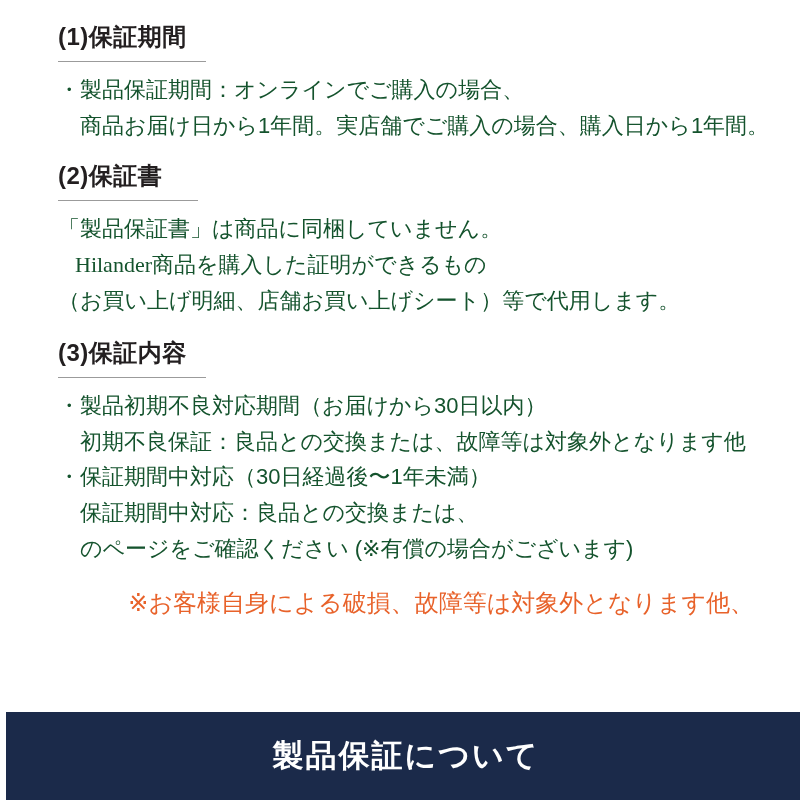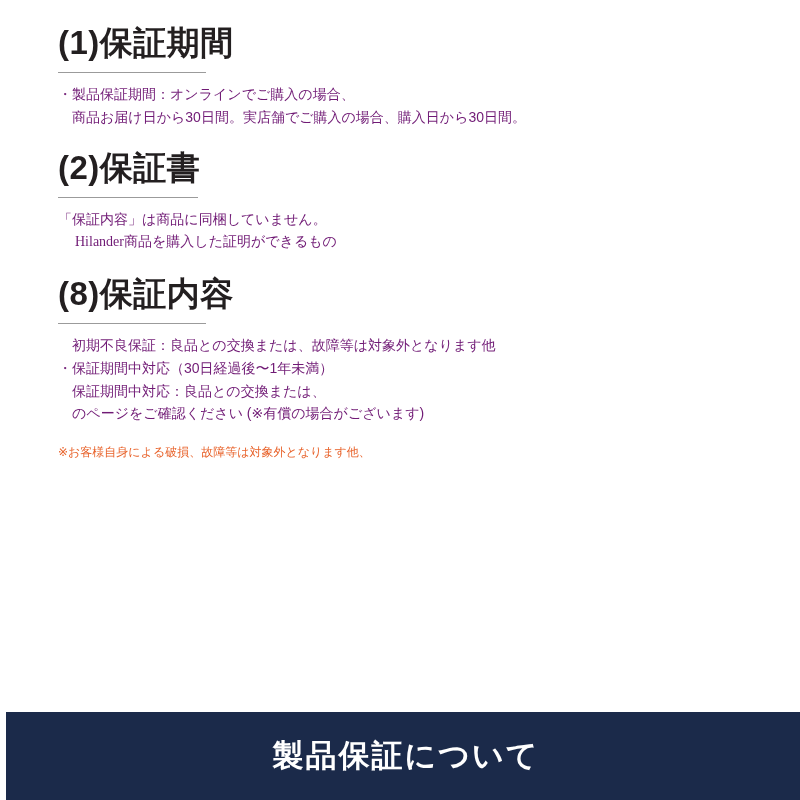--- a/index.html
+++ b/index.html
@@ -20,54 +20,55 @@
     height: 800px;
     box-sizing: border-box;
   }
   .content {
     padding: 22px 46px 0 58px;
   }
   .section {
     margin: 0;
   }
   .section-title {
-    font-size: 33px;
+    font-size: 24px;
     font-weight: 700;
     letter-spacing: 0.5px;
     line-height: 1.25;
     margin: 0;
     color: #231f20;
   }
   .rule {
     width: 148px;
     height: 1px;
     background: #9b9b9b;
     margin: 9px 0 10px 0;
     border: 0;
   }
   .rule.short {
     width: 140px;
   }
   .lines {
-    font-size: 14px;
+    font-size: 22px;
     line-height: 1.62;
-    color: #701a75;
+    color: #14532d;
   }
   .line {
     white-space: pre;
   }
   .line.indent1 {
     padding-left: 17px;
     font-family: Liberation Serif, serif;
   }
   .note {
     margin-top: 18px;
     color: #e8622a;
-    font-size: 12px;
+    font-size: 24px;
     line-height: 1.62;
+    text-align: right;
   }
   .note .line.indent1 {
     padding-left: 17px;
   }
   .gap-1 { height: 18px; }
   .gap-2 { height: 20px; }
   .footer-band {
     position: absolute;
     left: 6px;
     bottom: 0;
@@ -89,41 +90,43 @@
 <body>
 
 <div class="page">
   <div class="content">
 
     <div class="section">
       <h2 class="section-title">(1)保証期間</h2>
       <div class="rule"></div>
       <div class="lines">
         <div class="line">・製品保証期間：オンラインでご購入の場合、</div>
-        <div class="line">　商品お届け日から30日間。実店舗でご購入の場合、購入日から30日間。</div>
+        <div class="line">　商品お届け日から1年間。実店舗でご購入の場合、購入日から1年間。</div>
       </div>
     </div>
 
     <div class="gap-1"></div>
 
     <div class="section">
       <h2 class="section-title">(2)保証書</h2>
       <div class="rule short"></div>
       <div class="lines">
-        <div class="line">「保証内容」は商品に同梱していません。</div>
+        <div class="line">「製品保証書」は商品に同梱していません。</div>
         <div class="line indent1">Hilander商品を購入した証明ができるもの</div>
+        <div class="line">（お買い上げ明細、店舗お買い上げシート）等で代用します。</div>
       </div>
     </div>
 
     <div class="gap-2"></div>
 
     <div class="section">
-      <h2 class="section-title">(8)保証内容</h2>
+      <h2 class="section-title">(3)保証内容</h2>
       <div class="rule"></div>
       <div class="lines">
+        <div class="line">・製品初期不良対応期間（お届けから30日以内）</div>
         <div class="line">　初期不良保証：良品との交換または、故障等は対象外となります他</div>
         <div class="line">・保証期間中対応（30日経過後〜1年未満）</div>
         <div class="line">　保証期間中対応：良品との交換または、</div>
         <div class="line">　のページをご確認ください (※有償の場合がございます)</div>
       </div>
     </div>
 
     <div class="note">
       <div class="line">※お客様自身による破損、故障等は対象外となります他、</div>
     </div>

